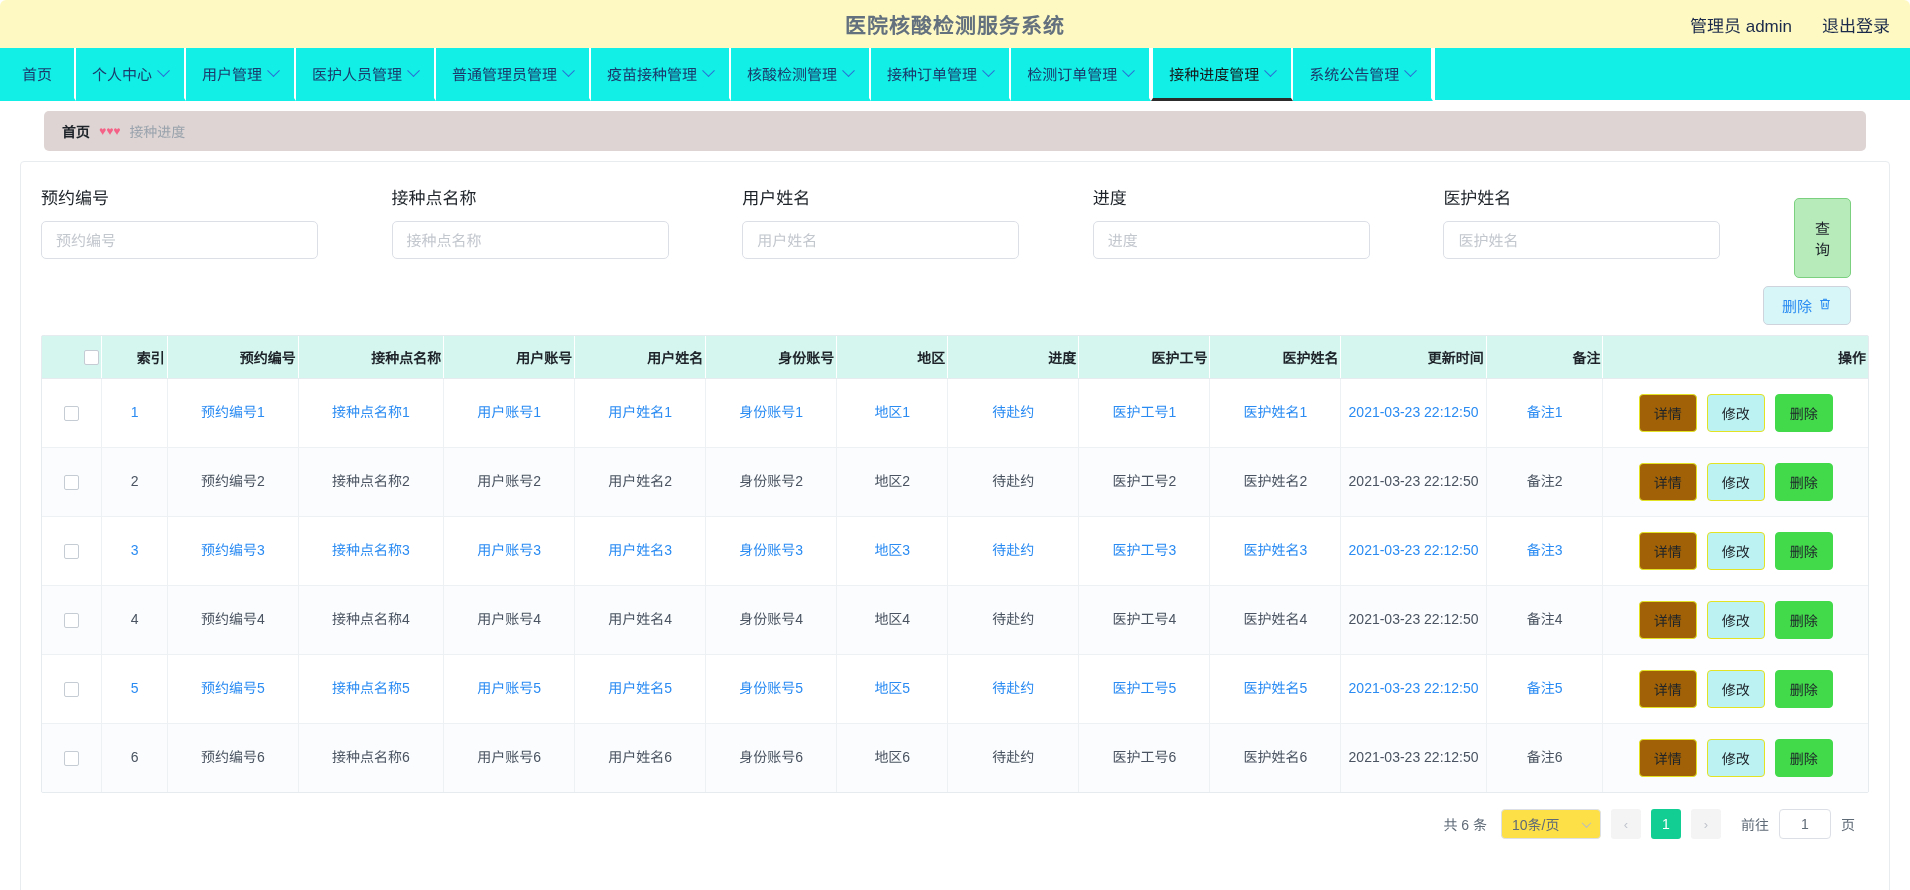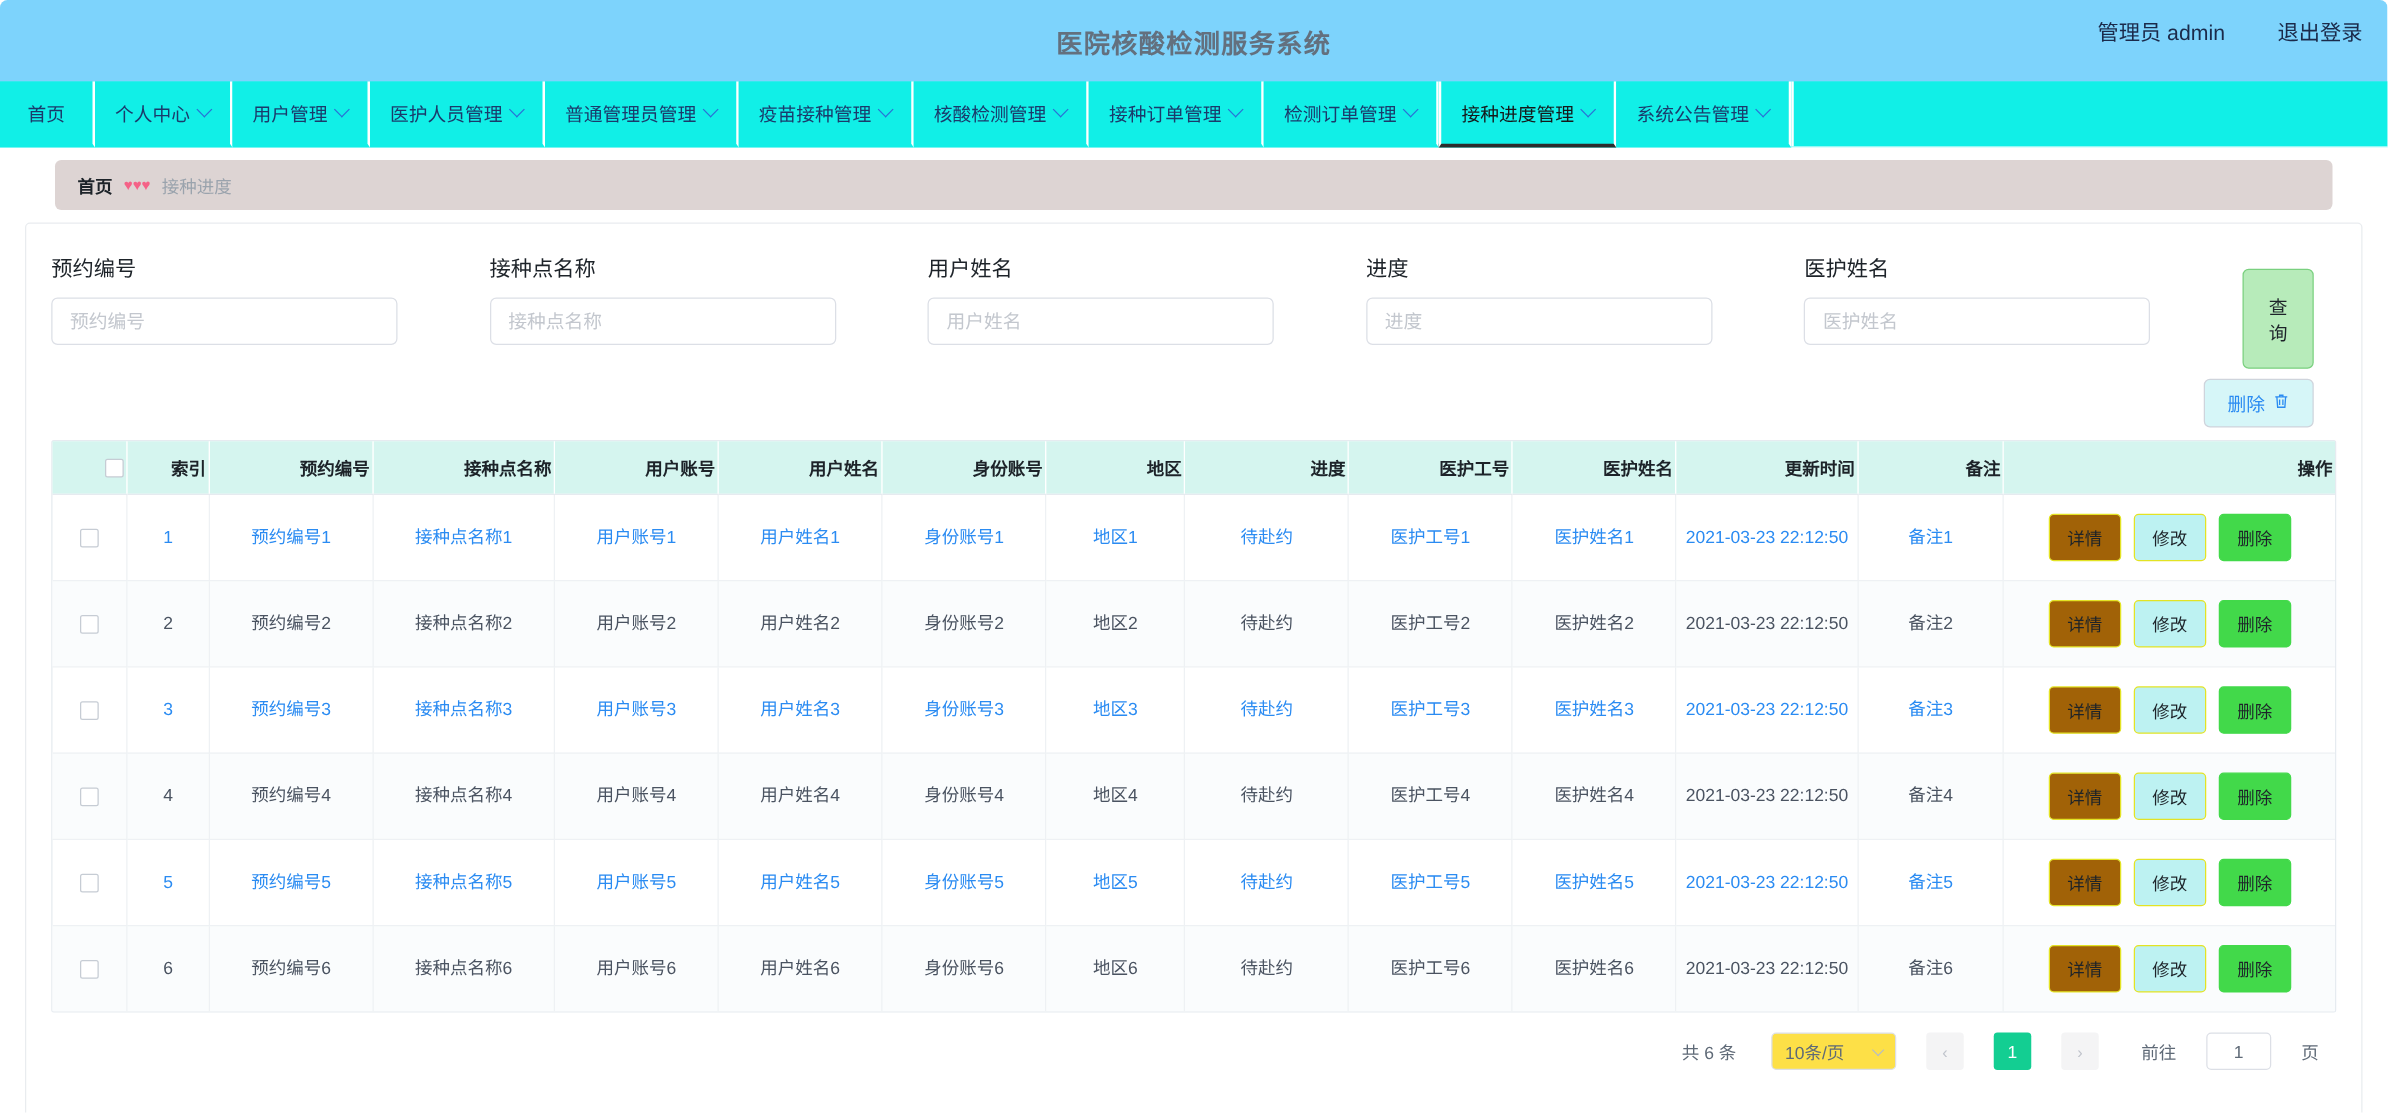--- a/index.html
+++ b/index.html
@@ -7,42 +7,42 @@
     margin: 0; padding: 0;
     width: 1910px; height: 890px;
     background: #ffffff;
     font-family: "Liberation Sans", "DejaVu Sans", sans-serif;
     overflow: hidden;
   }
 
   
   .top-header {
     position: relative;
-    height: 65px;
-    background: #7dd3fc;
+    height: 48px;
+    background: #fef9c3;
     border-top-left-radius: 6px;
     border-top-right-radius: 6px;
     display: flex;
     align-items: center;
     justify-content: center;
   }
   .app-title {
     font-size: 21px;
     font-weight: bold;
     color: #63707e;
     letter-spacing: 1px;
   }
   .header-right {
     position: absolute;
     right: 20px;
     top: 0;
     height: 48px;
     display: flex;
     align-items: center;
-    gap: 42px;
+    gap: 30px;
     font-size: 17px;
     color: #1b2a4a;
   }
   .header-right span { cursor: pointer; }
 
   
   .navbar {
     display: flex;
     height: 53px;
     background: #00efe8;
@@ -219,21 +219,21 @@
   }
   .btn-detail { background: #a16207; }
   .btn-edit   { background: #bdf2f2; text-align: center; }
   .btn-del    { background: #42d94a; border-color:#42d94a; }
 
   
   .pager {
     display: flex;
     align-items: center;
     justify-content: flex-end;
-    gap: 24px;
+    gap: 10px;
     padding: 16px 14px 0 0;
     font-size: 14px;
     color: #5f6a77;
   }
   .pg-total { margin-right: 4px; }
   .pg-select {
     height: 30px;
     min-width: 100px;
     border: 1px solid #dcdfe6;
     border-radius: 4px;

